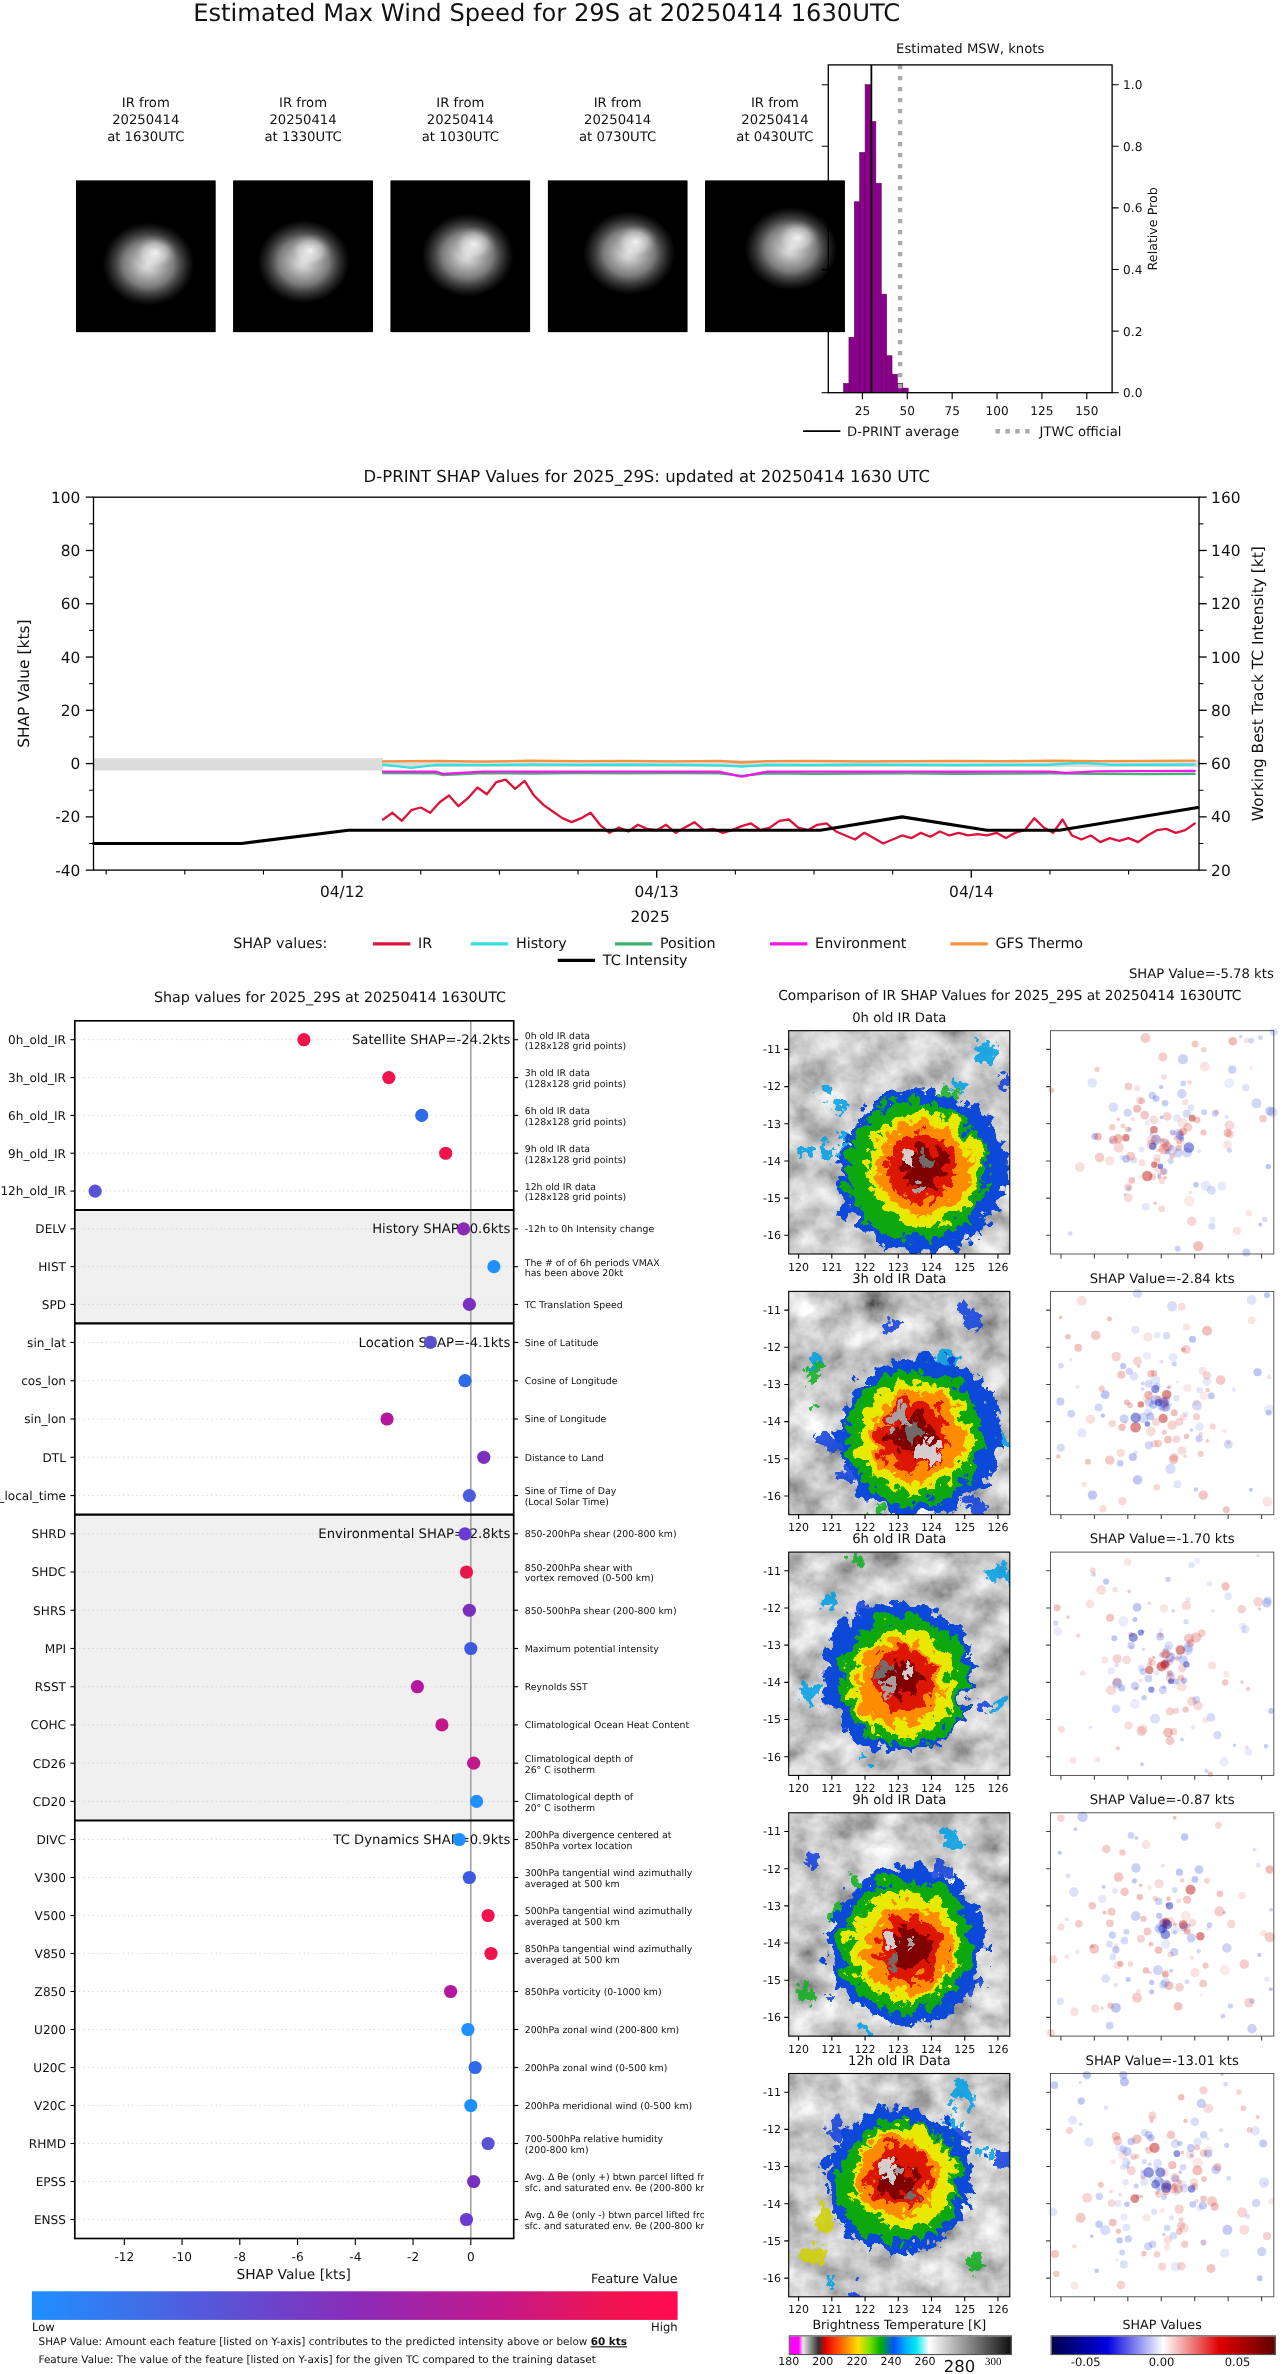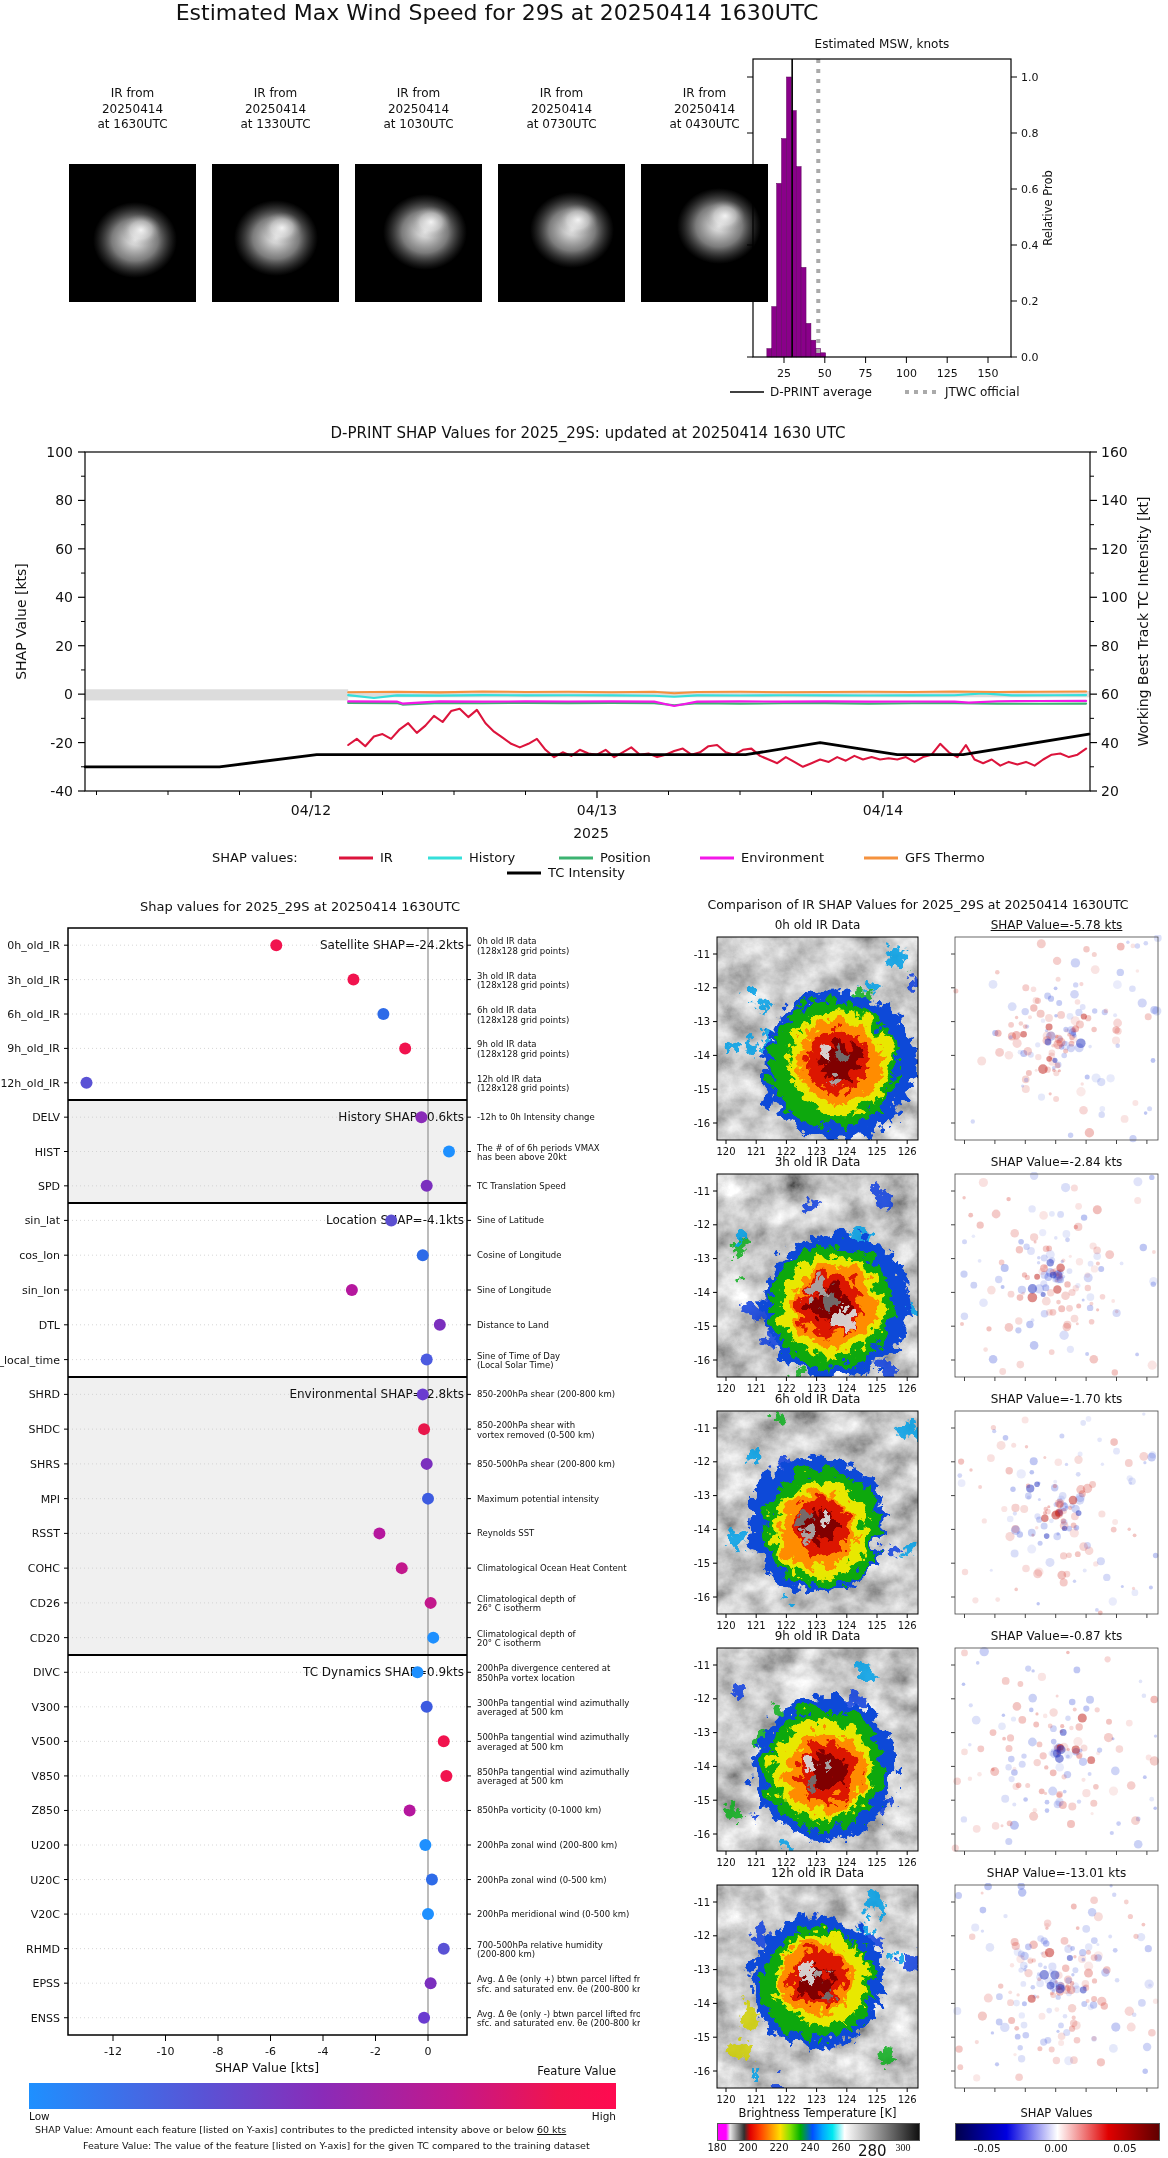--- a/index.html
+++ b/index.html
@@ -7,21 +7,21 @@
        font-family:"DejaVu Sans","Liberation Sans",sans-serif;color:#111;overflow:hidden;}
   .abs{position:absolute;}
   .ctr{text-align:center;}
   svg text{font-family:"DejaVu Sans","Liberation Sans",sans-serif;fill:#111;}
   .soft{filter:blur(.4px);}
   .thumbnoise{filter:grayscale(1) contrast(1.35) brightness(.95);}
   #fv-bar{background:linear-gradient(90deg,#1E90FF 0%,#5A52D5 30%,#8A2BB8 50%,#C2188C 72%,#F1134E 90%,#FF0A50 100%);}
   #bt-bar{background:linear-gradient(90deg,#FF00FF 0%,#FF00FF 4%,#E8E8E8 6%,#303030 13%,#E00000 16%,#FF4000 21%,#FF9000 26%,#FFE000 31%,#80E000 36%,#00B000 41%,#0050FF 47%,#00A8FF 52%,#00E8F0 57%,#FFFFFF 63%,#909090 80%,#101010 100%);}
   #sv-bar{background:linear-gradient(90deg,#00004C 0%,#0000E0 25%,#FFFFFF 50%,#E00000 75%,#600000 100%);}
   .fnote{font-size:9.5px;color:#111;}
-  .u{text-decoration:underline;}
+  .u{text-decoration:underline;font-weight:bold;}
 </style>
 </head>
 <body>
 
 <div id="fig">
   <div class="abs ctr" style="left:0;top:4;width:994px;font-size:22px;">Estimated Max Wind Speed for 29S at 20250414 1630UTC</div>
 
   <div id="thumbs" class="abs" style="left:0;top:0;width:1168px;height:310px;padding-left:40px;">
       <div class="abs" style="left: 69px; top: 86px; width: 127px; font-size: 12px; text-align: center; line-height: 1.3; white-space: pre-line;">IR from
 20250414
@@ -531,26 +531,26 @@
     </svg>
 
   <div class="abs" style="left:420px;top:2064px;width:196px;text-align:right;font-size:11.5px;">Feature Value</div>
   <div id="fv-bar" class="abs" style="left:29px;top:2083px;width:587px;height:26px;"></div>
   <div class="abs" style="left:29px;top:2110px;font-size:10.5px;">Low</div>
   <div class="abs" style="left:540px;top:2110px;width:76px;text-align:right;font-size:10.5px;">High</div>
 
   <div class="abs fnote" style="left:35px;top:2124px;">
     <span>SHAP Value: Amount each feature [listed on Y-axis] contributes to the predicted intensity above or below </span><span class="u">60 kts</span>
   </div>
-  <div class="abs fnote" style="left:35px;top:2140px;margin-left:48px;">Feature Value: The value of the feature [listed on Y-axis] for the given TC compared to the training dataset</div>
+  <div class="abs fnote" style="left:35px;top:2140px;">Feature Value: The value of the feature [listed on Y-axis] for the given TC compared to the training dataset</div>
 
   <div class="abs ctr" style="left:660px;top:897px;width:516px;font-size:12.5px;">Comparison of IR SHAP Values for 2025_29S at 20250414 1630UTC</div>
   <div id="cmp">
       <div class="abs" style="left: 717px; top: 918px; width: 201px; text-align: center; font-size: 12px;">0h old IR Data</div>
-      <div class="abs" style="left: 955px; top: 918px; width: 203px; text-align: center; font-size: 12px; text-decoration: underline;">SHAP Value=-5.78 kts</div>
+      <div class="abs" style="left: 955px; top: 878px; width: 203px; text-align: right; font-size: 12px;">SHAP Value=-5.78 kts</div>
       <svg width="240" height="228" style="position: absolute; left: 683px; top: 932px;">
         <defs>
           <filter id="gc0" x="0%" y="0%" width="100%" height="100%">
             <feTurbulence type="fractalNoise" baseFrequency="0.03 0.035" numOctaves="5" seed="21"></feTurbulence>
             <feColorMatrix type="saturate" values="0"></feColorMatrix>
             <feComponentTransfer>
               <feFuncR type="linear" slope="1.5" intercept="-0.15"></feFuncR>
               <feFuncG type="linear" slope="1.5" intercept="-0.15"></feFuncG>
               <feFuncB type="linear" slope="1.5" intercept="-0.15"></feFuncB>
               <feFuncA type="linear" slope="0" intercept="1"></feFuncA>

